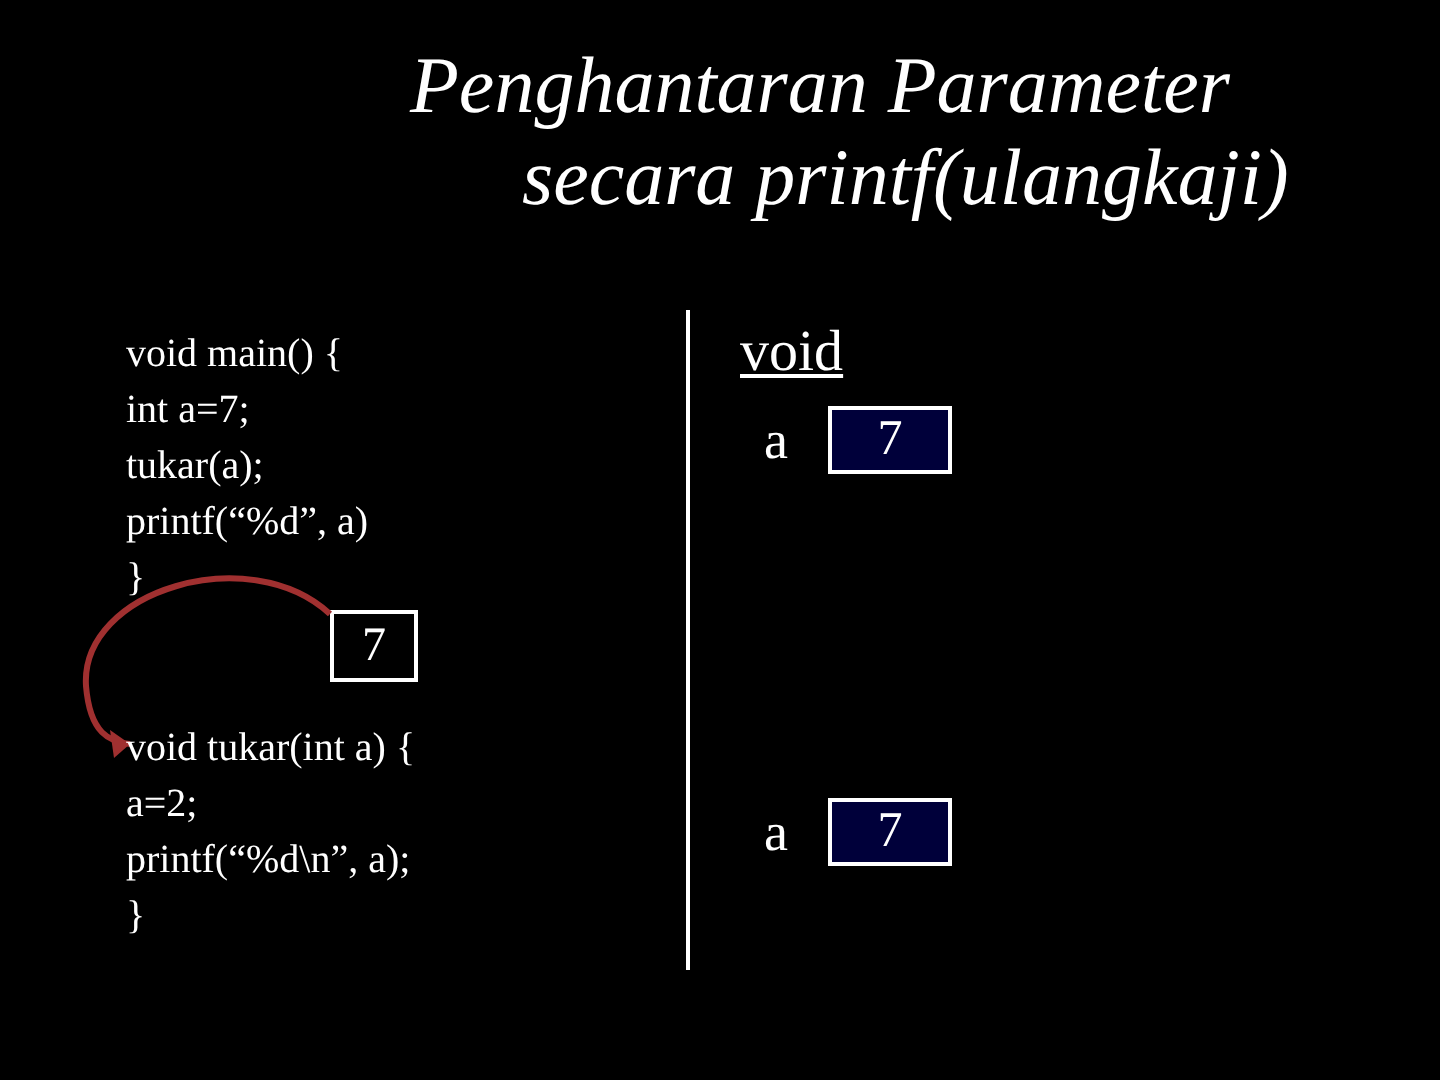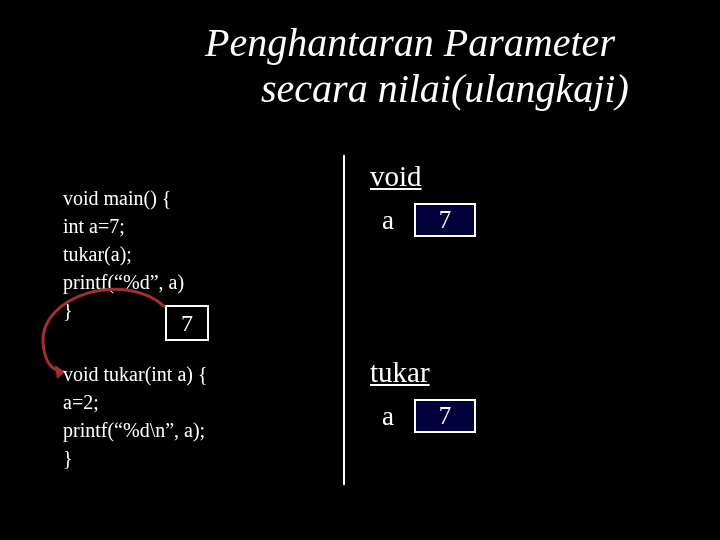--- a/index.html
+++ b/index.html
@@ -36,21 +36,21 @@
     height: 330px;
     border-left: 2px solid #fff;
   }
   .code {
     position: absolute;
     color: #fff;
     font-size: 20px;
     line-height: 1.4;
     white-space: pre;
   }
-  .code-main { top: 163px; left: 63px; margin-top: 21px; }
+  .code-main { top: 163px; left: 63px; }
   .code-tukar { top: 360px; left: 63px; }
 
   .heading {
     position: absolute;
     color: #fff;
     font-size: 29px;
     text-decoration: underline;
   }
   .heading-main  { top: 160px; left: 370px; }
   .heading-tukar { top: 356px; left: 370px; }
@@ -101,21 +101,21 @@
     pointer-events: none;
   }
 </style>
 </head>
 <body>
 
 <div class="slide">
 
   <div class="title">
     <span>Penghantaran Parameter</span><br>
-    <span style="padding-left:56px;">secara nilai(ulangkaji)</span>
+    <span style="padding-left:56px;">secara printf(ulangkaji)</span>
   </div>
 
   <div class="divider"></div>
 
   <div class="code code-main">void main() {
 int a=7;
 tukar(a);
 printf(“%d”, a)
 }</div>
 
@@ -130,19 +130,18 @@
 a=2;
 printf(“%d\n”, a);
 }</div>
 
   <div class="heading heading-main">void</div>
   <div class="var-row row-main">
     <span class="label">a</span>
     <span class="box">7</span>
   </div>
 
-  <div class="heading heading-tukar">tukar</div>
   <div class="var-row row-tukar">
     <span class="label">a</span>
     <span class="box">7</span>
   </div>
 
 </div>
 
 </body></html>

